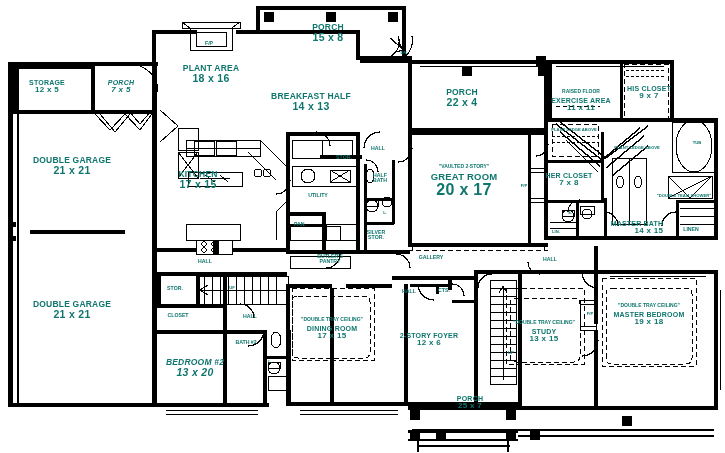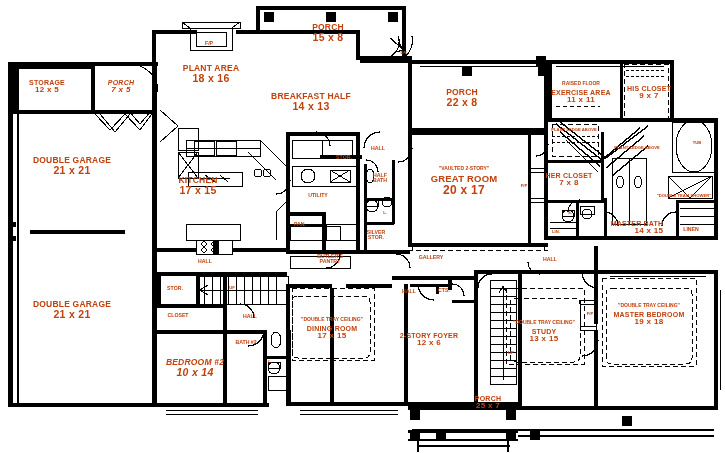--- a/index.html
+++ b/index.html
@@ -1,31 +1,31 @@
 <!DOCTYPE html>
 <html><head>
 <meta charset="utf-8">
 <title>Floor Plan</title>
 <style>
   html,body{margin:0;padding:0;background:#ffffff;}
   body{font-family:"Liberation Sans",sans-serif;}
   #plan{position:relative;width:725px;height:453px;background:#fff;overflow:hidden;}
   #plan svg{position:absolute;left:0;top:0;}
-  .lbl{position:absolute;text-align:center;color:#c2410c;font-weight:bold;
+  .lbl{position:absolute;text-align:center;color:#0f766e;font-weight:bold;
        line-height:1.05;white-space:nowrap;transform:translate(-50%,-50%);
        font-family:"Liberation Sans",sans-serif;}
   .nm{display:block;font-size:8.5px;letter-spacing:.2px;}
   .dim{display:block;font-size:10.5px;letter-spacing:.3px;}
   .sm .nm{font-size:7px;}
   .sm .dim{font-size:8px;}
   .xs .nm{font-size:5.2px;letter-spacing:0;}
   .tiny .nm{font-size:4.2px;letter-spacing:0;line-height:1.0;}
   .note{font-size:5px;font-weight:bold;letter-spacing:0;}
   .big .nm{font-size:9.5px;}
-  .big .dim{font-size:12px;}
+  .big .dim{font-size:16px;}
 </style>
 </head>
 <body>
 
 <div id="plan">
 
   <svg width="725" height="453" viewBox="0 0 725 453" shape-rendering="crispEdges">
     <rect x="0" y="0" width="725" height="453" fill="#ffffff"></rect>
 
     <g fill="#000000">
@@ -356,28 +356,28 @@
       <div class="lbl " style="left: 328px; top: 33px;">
         <span class="nm">PORCH</span>
         <span class="dim">15 x 8</span>
       </div>
       <div class="lbl " style="left: 311px; top: 102px;">
         <span class="nm">BREAKFAST HALF</span>
         <span class="dim">14 x 13</span>
       </div>
       <div class="lbl " style="left: 462px; top: 98px;">
         <span class="nm">PORCH</span>
-        <span class="dim">22 x 8</span>
-      </div>
-      <div class="lbl " style="left: 198px; top: 180px; margin-top: 6px;">
+        <span class="dim">22 x 4</span>
+      </div>
+      <div class="lbl " style="left: 198px; top: 180px;">
         <span class="nm">KITCHEN</span>
         <span class="dim">17 x 15</span>
       </div>
       <div class="lbl big" style="left: 464px; top: 177px;"><span class="note">"VAULTED 2-STORY"</span><span class="nm">GREAT ROOM</span><span class="dim">20 x 17</span></div>
-      <div class="lbl sm" style="left: 581px; top: 88px;"><span class="note">RAISED FLOOR</span><span class="nm">EXERCISE AREA</span><span class="dim">11 x 11</span></div>
+      <div class="lbl sm" style="left: 581px; top: 96px;"><span class="note">RAISED FLOOR</span><span class="nm">EXERCISE AREA</span><span class="dim">11 x 11</span></div>
       <div class="lbl sm" style="left: 649px; top: 93px;">
         <span class="nm">HIS CLOSET</span>
         <span class="dim">9 x 7</span>
       </div>
       <div class="lbl sm" style="left: 569px; top: 180px;">
         <span class="nm">HER CLOSET</span>
         <span class="dim">7 x 8</span>
       </div>
       <div class="lbl sm" style="left: 637px; top: 228px; text-align: right;">
         <span class="nm">MASTER BATH</span>
@@ -385,23 +385,23 @@
       </div>
       <div class="lbl sm" style="left: 649px; top: 310px;"><span class="note">"DOUBLE TRAY CEILING"</span><span class="nm">MASTER BEDROOM</span><span class="dim">19 x 18</span></div>
       <div class="lbl sm" style="left: 544px; top: 327px;"><span class="note">"DOUBLE TRAY CEILING"</span><span class="nm">STUDY</span><span class="dim">13 x 15</span></div>
       <div class="lbl sm" style="left: 332px; top: 324px;"><span class="note">"DOUBLE TRAY CEILING"</span><span class="nm">DINING ROOM</span><span class="dim">17 x 15</span></div>
       <div class="lbl sm" style="left: 429px; top: 340px;">
         <span class="nm">2-STORY FOYER</span>
         <span class="dim">12 x 6</span>
       </div>
       <div class="lbl " style="left: 195px; top: 368px; font-style: italic;">
         <span class="nm">BEDROOM #2</span>
-        <span class="dim">10 x 14</span>
-      </div>
-      <div class="lbl sm" style="left: 488px; top: 403px;">
+        <span class="dim">13 x 20</span>
+      </div>
+      <div class="lbl sm" style="left: 470px; top: 403px;">
         <span class="nm">PORCH</span>
         <span class="dim">25 x 7</span>
       </div>
     </div>
   <div id="small-labels">
       <div class="lbl xs" style="left: 209px; top: 44px;">
         <span class="nm">F/P</span>
       </div>
       <div class="lbl xs" style="left: 344px; top: 158px;">
         <span class="nm">STOR.</span>

